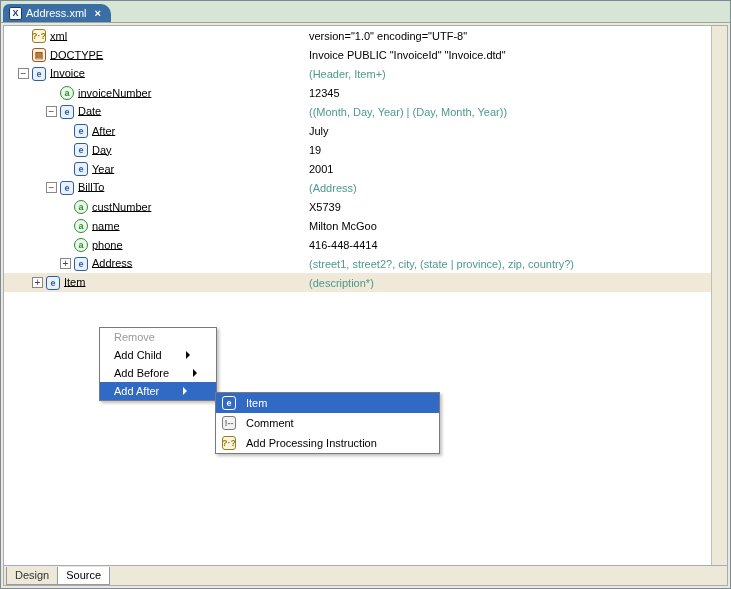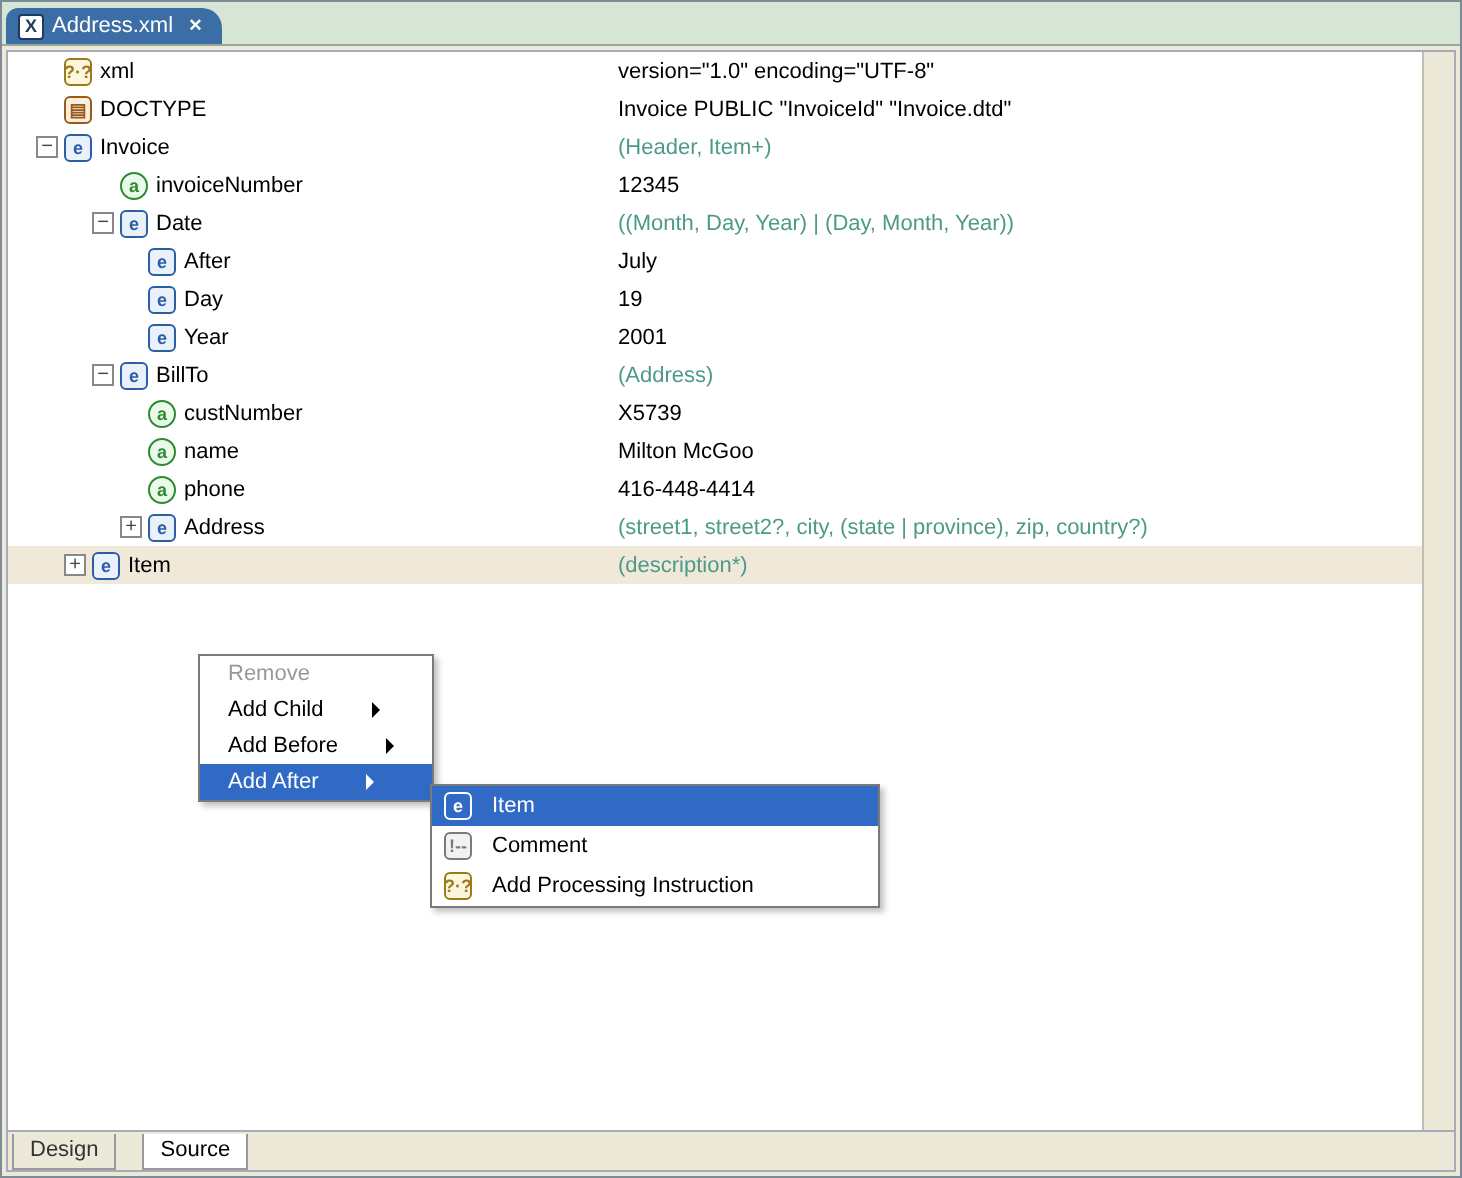--- a/index.html
+++ b/index.html
@@ -64,21 +64,21 @@
   }
   table.tree {
     border-collapse: collapse;
     width: 100%;
   }
   table.tree td {
     padding: 0;
     height: 19px;
     vertical-align: middle;
   }
-  td.left { width: 305px; }
+  td.left { width: 305px; text-decoration: underline; }
   td.right { padding-left: 2px; }
   .row {
     white-space: nowrap;
   }
   .row.sel { background: #f0e8d8; }
   .indent { display:inline-block; width: 14px; height:1px; }
   .exp {
     display:inline-block; width:11px; height:11px;
     border:1px solid #888; background:#fff;
     line-height:9px; text-align:center;
@@ -107,21 +107,20 @@
     position:absolute; right:0; top:0; bottom:0;
     width:16px; background:#ece9d8;
     border-left:1px solid #c0c0b0;
   }
   .tabbar-bottom {
     height: 20px;
     background: #ece9d8;
     border-top: 1px solid #aab;
     display:flex; align-items: center;
     padding-left: 2px;
-    gap: 14px;
   }
   .btab {
     border:1px solid #999;
     border-top:none;
     background:#ece9d8;
     height:18px; line-height:17px;
     padding: 0 8px;
     margin-right:-1px;
     color:#333;
     cursor:pointer;

